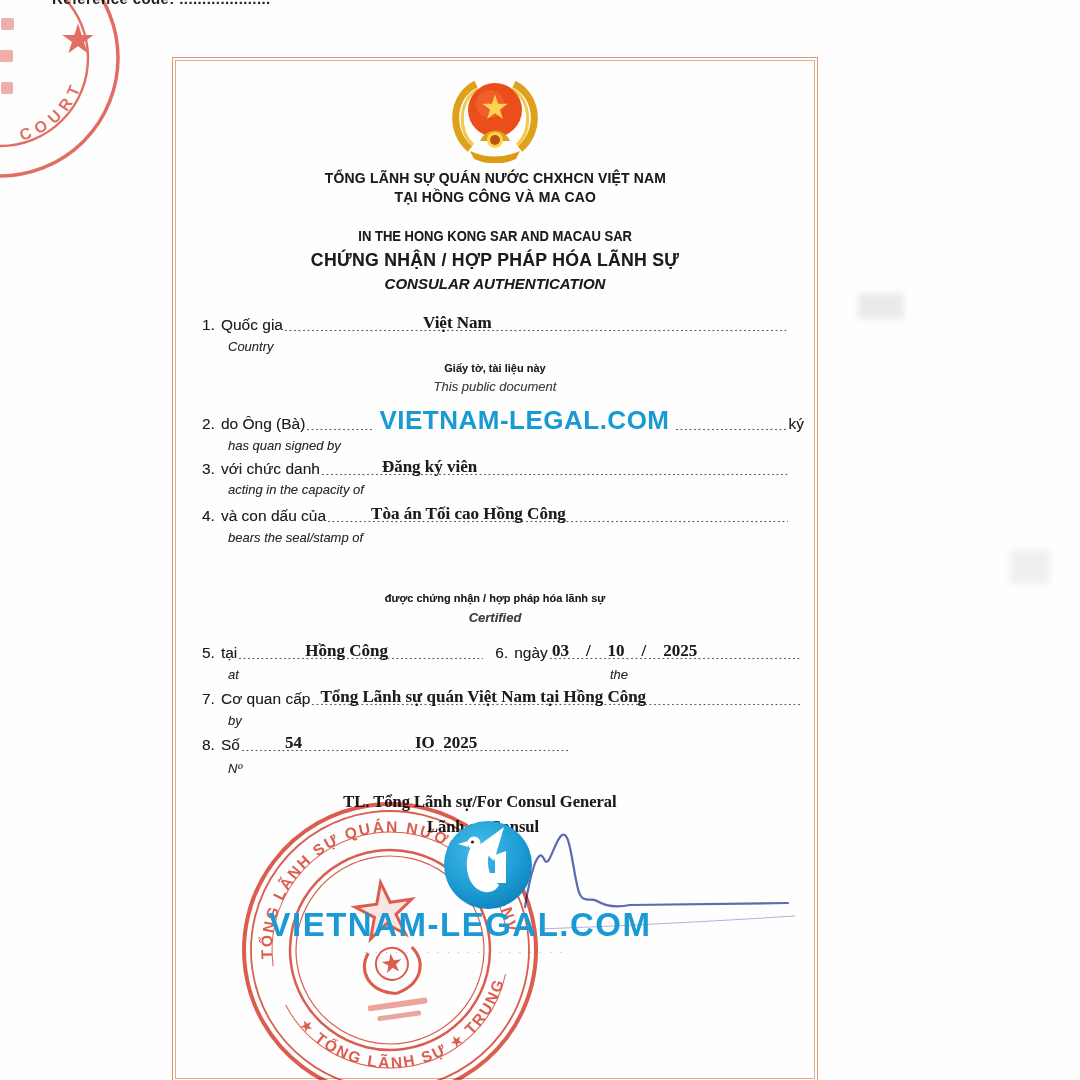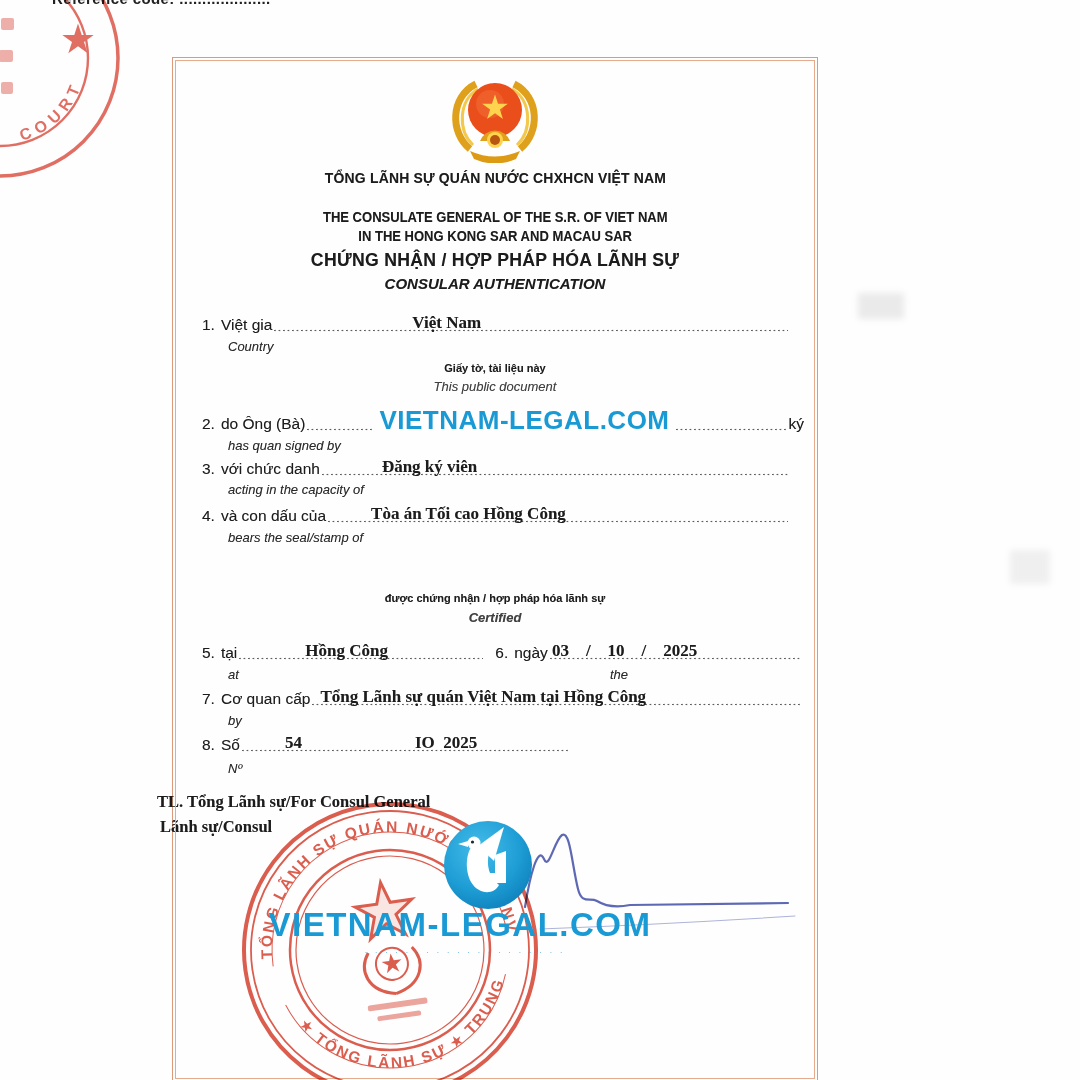--- a/index.html
+++ b/index.html
@@ -28,21 +28,21 @@
   .fill::after,.fillw::after{content:"";position:absolute;left:2px;right:2px;bottom:2px;height:3px;
      background-image:radial-gradient(circle at 1px 1.5px, rgba(25,25,25,.7) .8px, transparent 1.1px);
      background-size:4.5px 3px;background-repeat:repeat-x;}
   .val{position:absolute;bottom:1px;font-family:"Liberation Serif","DejaVu Serif",serif;
        font-weight:bold;font-size:17px;white-space:pre;}
   .sub{position:absolute;font-style:italic;font-size:13px;color:#2a2a2a;text-align:center;}
 
   .brand-inline{font-weight:800;font-size:26px;letter-spacing:.5px;color:#1a9ad4;
       margin:0 4px -3px 4px;text-shadow:none;}
 
-  .serif-c{position:absolute;width:100%;
+  .serif-c{position:absolute;width:100%;text-align:center;
       font-family:"Liberation Serif","DejaVu Serif",serif;font-weight:bold;font-size:16.5px;}
 
   
   .refstrip{position:absolute;left:52px;top:0;width:430px;height:12px;overflow:hidden;mix-blend-mode:multiply;}
   .refstrip span{position:absolute;left:0;top:-10px;font-weight:bold;font-size:15px;
       letter-spacing:.4px;color:#222;white-space:pre;}
 
   .courtsvg{position:absolute;left:-130px;top:-62px;width:260px;height:260px;
       mix-blend-mode:multiply;opacity:.8;filter:blur(.4px);}
   .sealsvg{position:absolute;left:190px;top:750px;width:400px;height:400px;
@@ -110,28 +110,28 @@
       <circle cx="55" cy="39" r="27" fill="#ea4e1b"></circle>
       <circle cx="50" cy="33" r="14" fill="#f26a36" opacity=".6"></circle>
       <use href="#star5" transform="translate(55,37) scale(0.45)" fill="#ffd34d"></use>
       <path d="M40,70 A16 16 0 0 1 70,70 Z" fill="#dfa11c"></path>
       <circle cx="55" cy="69" r="8" fill="#ffd34d"></circle>
       <path d="M55,69 m-5,0 a5,5 0 1,0 10,0 a5,5 0 1,0 -10,0" fill="#b85510"></path>
       <path d="M30,80 Q55,91 80,80 L76,88 Q55,97 34,88 Z" fill="#dd9b15"></path>
     </svg>
 
     <div class="ctr" style="top:112px"><span class="cond hline">TỔNG LÃNH SỰ QUÁN NƯỚC CHXHCN VIỆT NAM</span></div>
-    <div class="ctr" style="top:151px"><span class="cond hline-en">THE CONSULATE GENERAL OF THE S.R. OF VIET NAM</span></div>
+    <div class="ctr" style="top:131px"><span class="cond hline">TẠI HỒNG CÔNG VÀ MA CAO</span></div>
     <div class="ctr" style="top:170px"><span class="cond hline-en">IN THE HONG KONG SAR AND MACAU SAR</span></div>
     <div class="ctr" style="top:218px"><span class="title-en">CONSULAR AUTHENTICATION</span></div>
     <div class="ctr" style="top:192px"><span class="cond title-vi">CHỨNG NHẬN / HỢP PHÁP HÓA LÃNH SỰ</span></div>
 
     <div class="frow" style="left:30px;top:258px;width:588px">
       <span class="num">1.</span>
-      <span>Việt gia</span>
+      <span>Quốc gia</span>
       <span class="fill">
         <span class="val" style="left:140px">Việt Nam</span>
       </span>
     </div>
     <div class="sub" style="left:56px;top:282px">Country</div>
 
     <div class="ctr" style="top:301px"><span class="midline-vi">Giấy tờ, tài liệu này</span></div>
     <div class="ctr" style="top:320px"><span class="ital">This public document</span></div>
 
     <div class="frow" style="left:30px;top:348px;width:602px">

